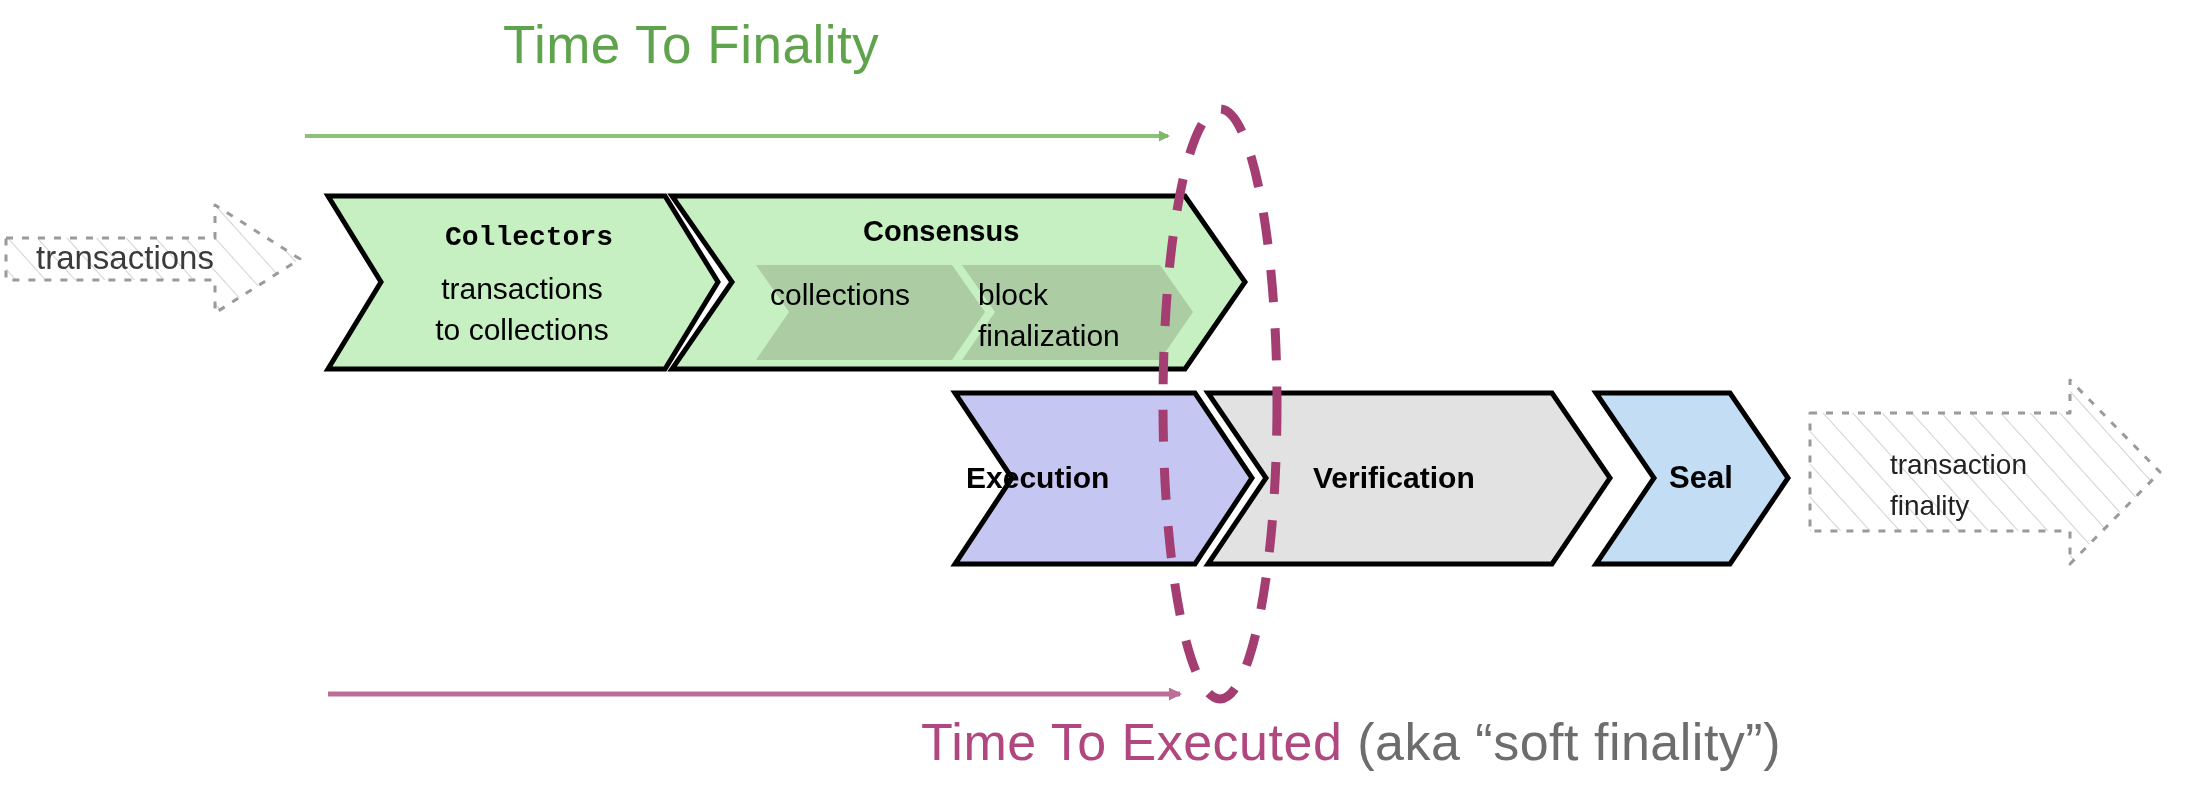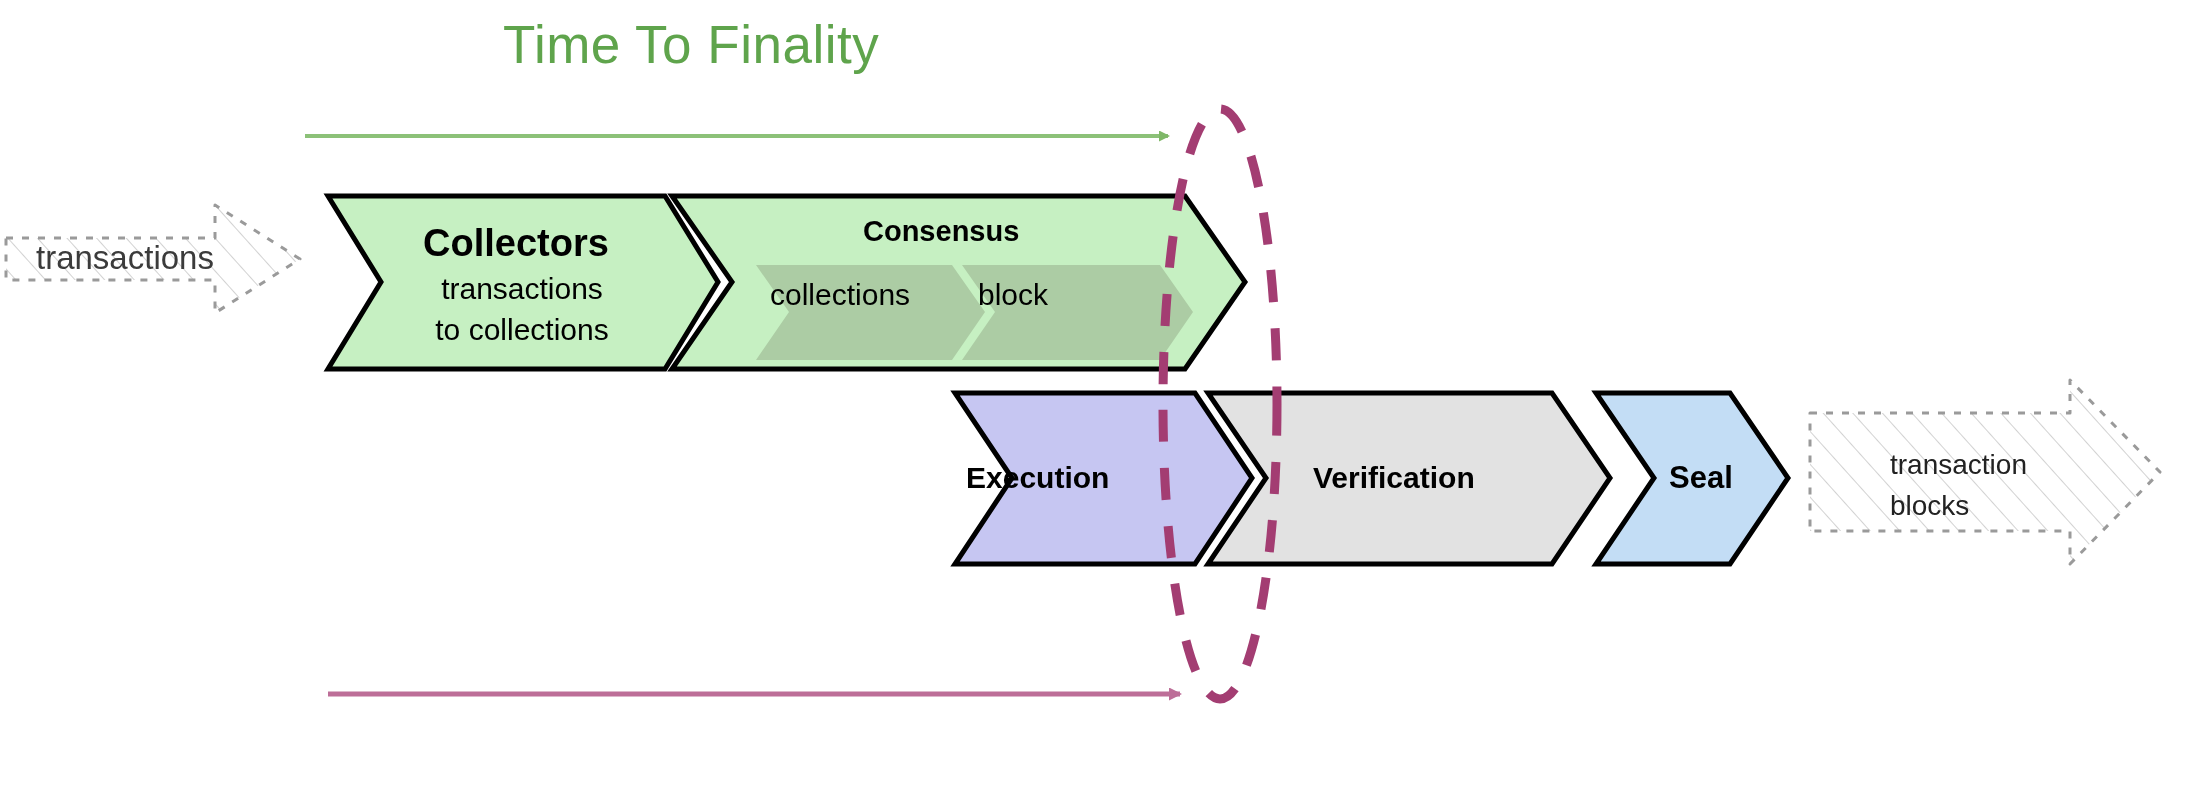--- a/index.html
+++ b/index.html
@@ -76,51 +76,55 @@
   </svg>
 
   <div class="lbl" style="left:503px;top:14px;font-size:53px;color:#5FA44C;letter-spacing:0.5px;">
     <span>Time To Finality</span>
   </div>
 
   <div class="lbl" style="left:36px;top:258px;font-size:33px;color:#3b3b3b;transform:translateY(-50%);">
     <span>transactions</span>
   </div>
 
-  <div class="lbl" style="left:423px;top:222px;font-size:38px;font-weight:bold;color:#000;">
+  <div class="lbl" style="left:445px;top:222px;font-size:28px;font-weight:bold;color:#000;font-family:Liberation Mono, monospace;">
     <span>Collectors</span>
   </div>
   <div class="lbl" style="left:432px;top:268px;font-size:30px;color:#000;line-height:41px;text-align:center;width:180px;">
     <div>transactions</div>
     <div>to collections</div>
   </div>
 
   <div class="lbl" style="left:863px;top:215px;font-size:29px;font-weight:bold;color:#000;">
     <span>Consensus</span>
   </div>
 
   <div class="lbl" style="left:770px;top:274px;font-size:30px;color:#000;line-height:41px;text-align:left;width:190px;">
     <div>collections</div>
   </div>
 
   <div class="lbl" style="left:978px;top:274px;font-size:30px;color:#000;line-height:41px;width:192px;">
     <div>block</div>
+    <div>finalization</div>
   </div>
 
   <div class="lbl" style="left:966px;top:478px;font-size:30px;font-weight:bold;color:#000;transform:translateY(-50%);">
     <span>Execution</span>
   </div>
 
   <div class="lbl" style="left:1313px;top:478px;font-size:30px;font-weight:bold;color:#000;transform:translateY(-50%);text-align:center;">
     <span>Verification</span>
   </div>
 
   <div class="lbl" style="left:1669px;top:478px;font-size:31px;font-weight:bold;color:#000;transform:translateY(-50%);">
     <span>Seal</span>
   </div>
 
   <div class="lbl" style="left:1847px;top:444px;font-size:28px;color:#222;line-height:41px;margin-left:43px;">
     <div>transaction</div>
-    <div>blocks</div>
+    <div>finality</div>
   </div>
 
+  <div class="lbl" style="left:921px;top:712px;font-size:52px;letter-spacing:0.5px;">
+    <span style="color:#B0477F;">Time To Executed</span><span> </span><span style="color:#6d6d6d;">(aka “soft finality”)</span>
+  </div>
 
 </div>
 
 </body></html>

